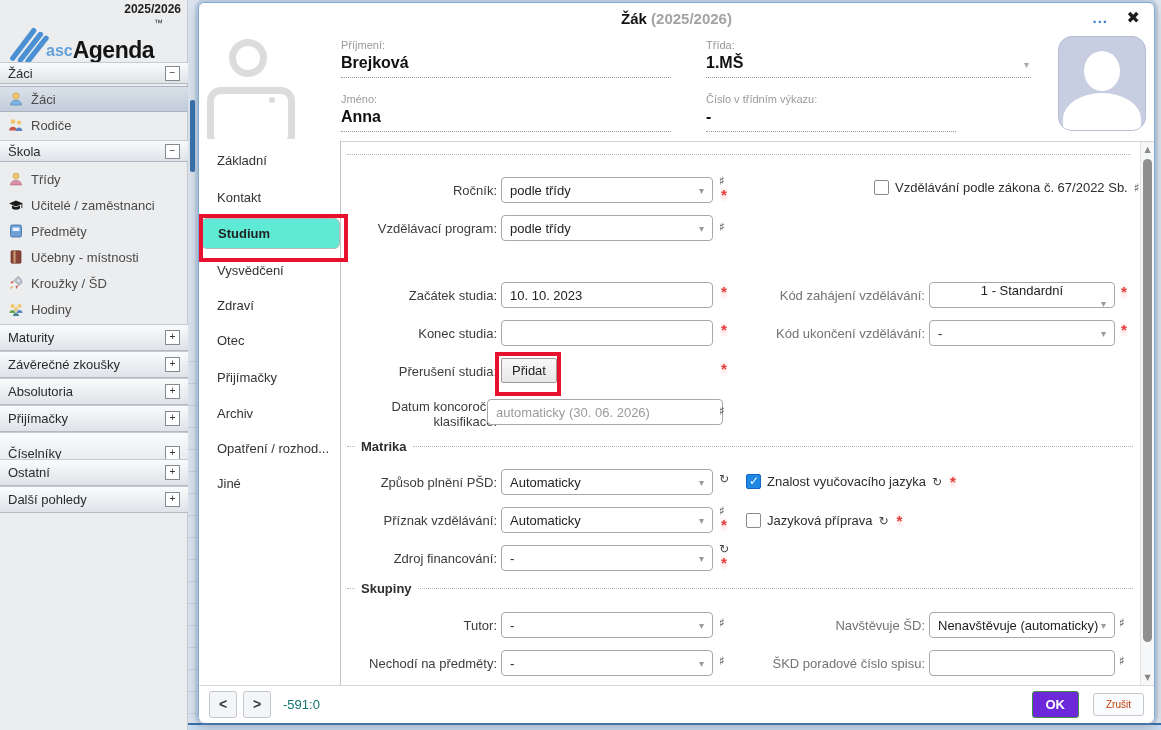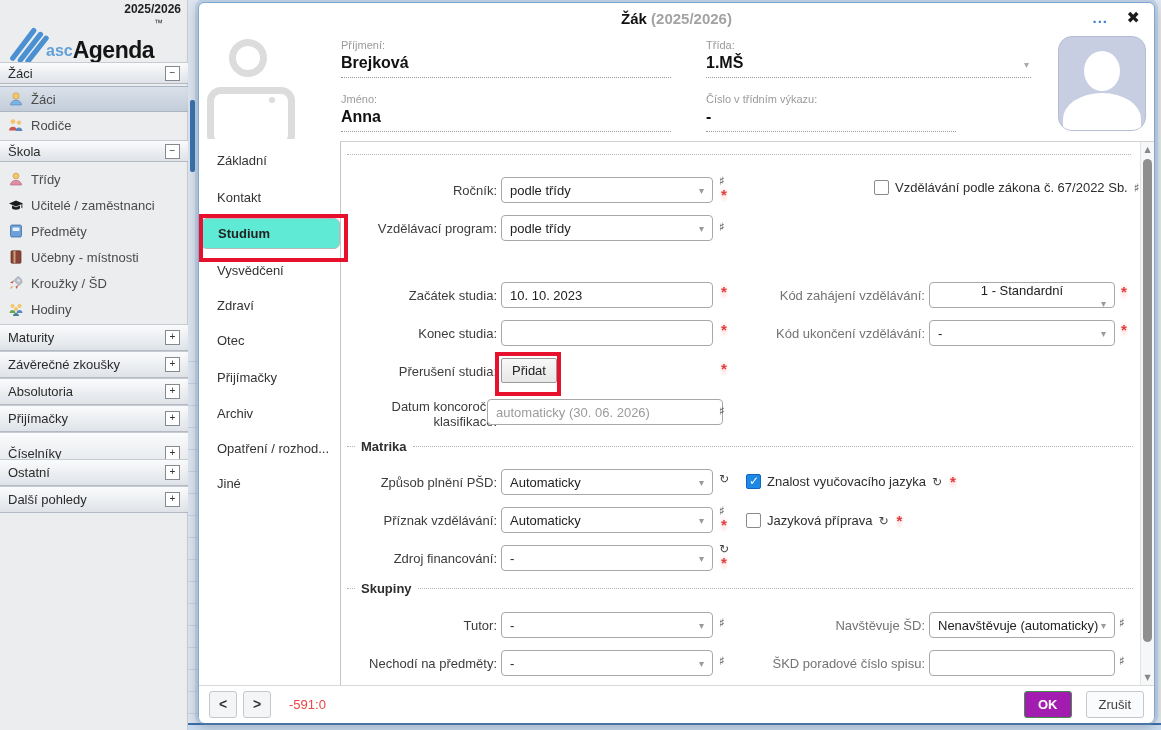--- a/index.html
+++ b/index.html
@@ -77,24 +77,24 @@
   .cb{width:15px;height:15px;border:1px solid #8a8a8a;border-radius:2px;background:#fff;box-sizing:border-box;position:relative;cursor:pointer;flex:0 0 15px;}
   .cb.checked{background:#1e88e5;border-color:#1565c0;}
   .cb.checked::after{content:"✓";color:#fff;font-size:12px;font-weight:bold;position:absolute;left:2px;top:-1px;font-family:"DejaVu Sans",sans-serif;}
   .btn-gray{position:absolute;padding:4px 10px;font-size:13px;color:#222;background:linear-gradient(#f8f8f8,#e7e7e7);
             border:1px solid #9a9a9a;border-radius:2px;cursor:pointer;}
   
   .dfooter{position:absolute;left:0;top:682px;width:100%;height:38px;border-top:1px solid #d8d8d8;box-sizing:border-box;
            background:#fff;display:flex;align-items:center;padding:0 10px;gap:6px;border-radius:0 0 6px 6px;}
   .navbtn{width:28px;height:27px;background:#f3f5f7;border:1px solid #c3c8cf;border-radius:3px;font-size:14px;color:#333;
           text-align:center;line-height:25px;font-weight:bold;cursor:pointer;box-sizing:border-box;}
-  .counter{color:#ef4444;font-size:13px;margin-left:12px;}
+  .counter{color:#0f766e;font-size:13px;margin-left:6px;}
   .spacer{flex:1;}
-  .btn-ok{background:#a21caf;border:1px solid #3f9143;color:#fff;font-weight:bold;border-radius:3px;padding:5px 13px;font-size:13px;cursor:pointer;}
-  .btn-cancel{background:#fafbfc;border:1px solid #c3c8cf;color:#404040;border-radius:3px;padding:5px 12px;font-size:13px;margin-left:8px;cursor:pointer;}
+  .btn-ok{background:#6d28d9;border:1px solid #3f9143;color:#fff;font-weight:bold;border-radius:3px;padding:5px 13px;font-size:13px;cursor:pointer;}
+  .btn-cancel{background:#fafbfc;border:1px solid #c3c8cf;color:#c2410c;border-radius:3px;padding:5px 12px;font-size:10px;margin-left:8px;cursor:pointer;}
   
   .vscroll{position:absolute;left:941px;top:139px;width:14px;height:543px;background:#f6f7f8;border-left:1px solid #e3e3e3;box-sizing:border-box;}
   .sarrow{position:absolute;left:0;width:13px;text-align:center;color:#888;font-size:8px;font-family:"DejaVu Sans",sans-serif;cursor:pointer;}
   .thumb{position:absolute;left:2px;top:17px;width:9px;height:483px;background:#8f8f8f;border-radius:5px;cursor:grab;}
 </style>
 </head>
 <body>
 
 <div id="root">
 

